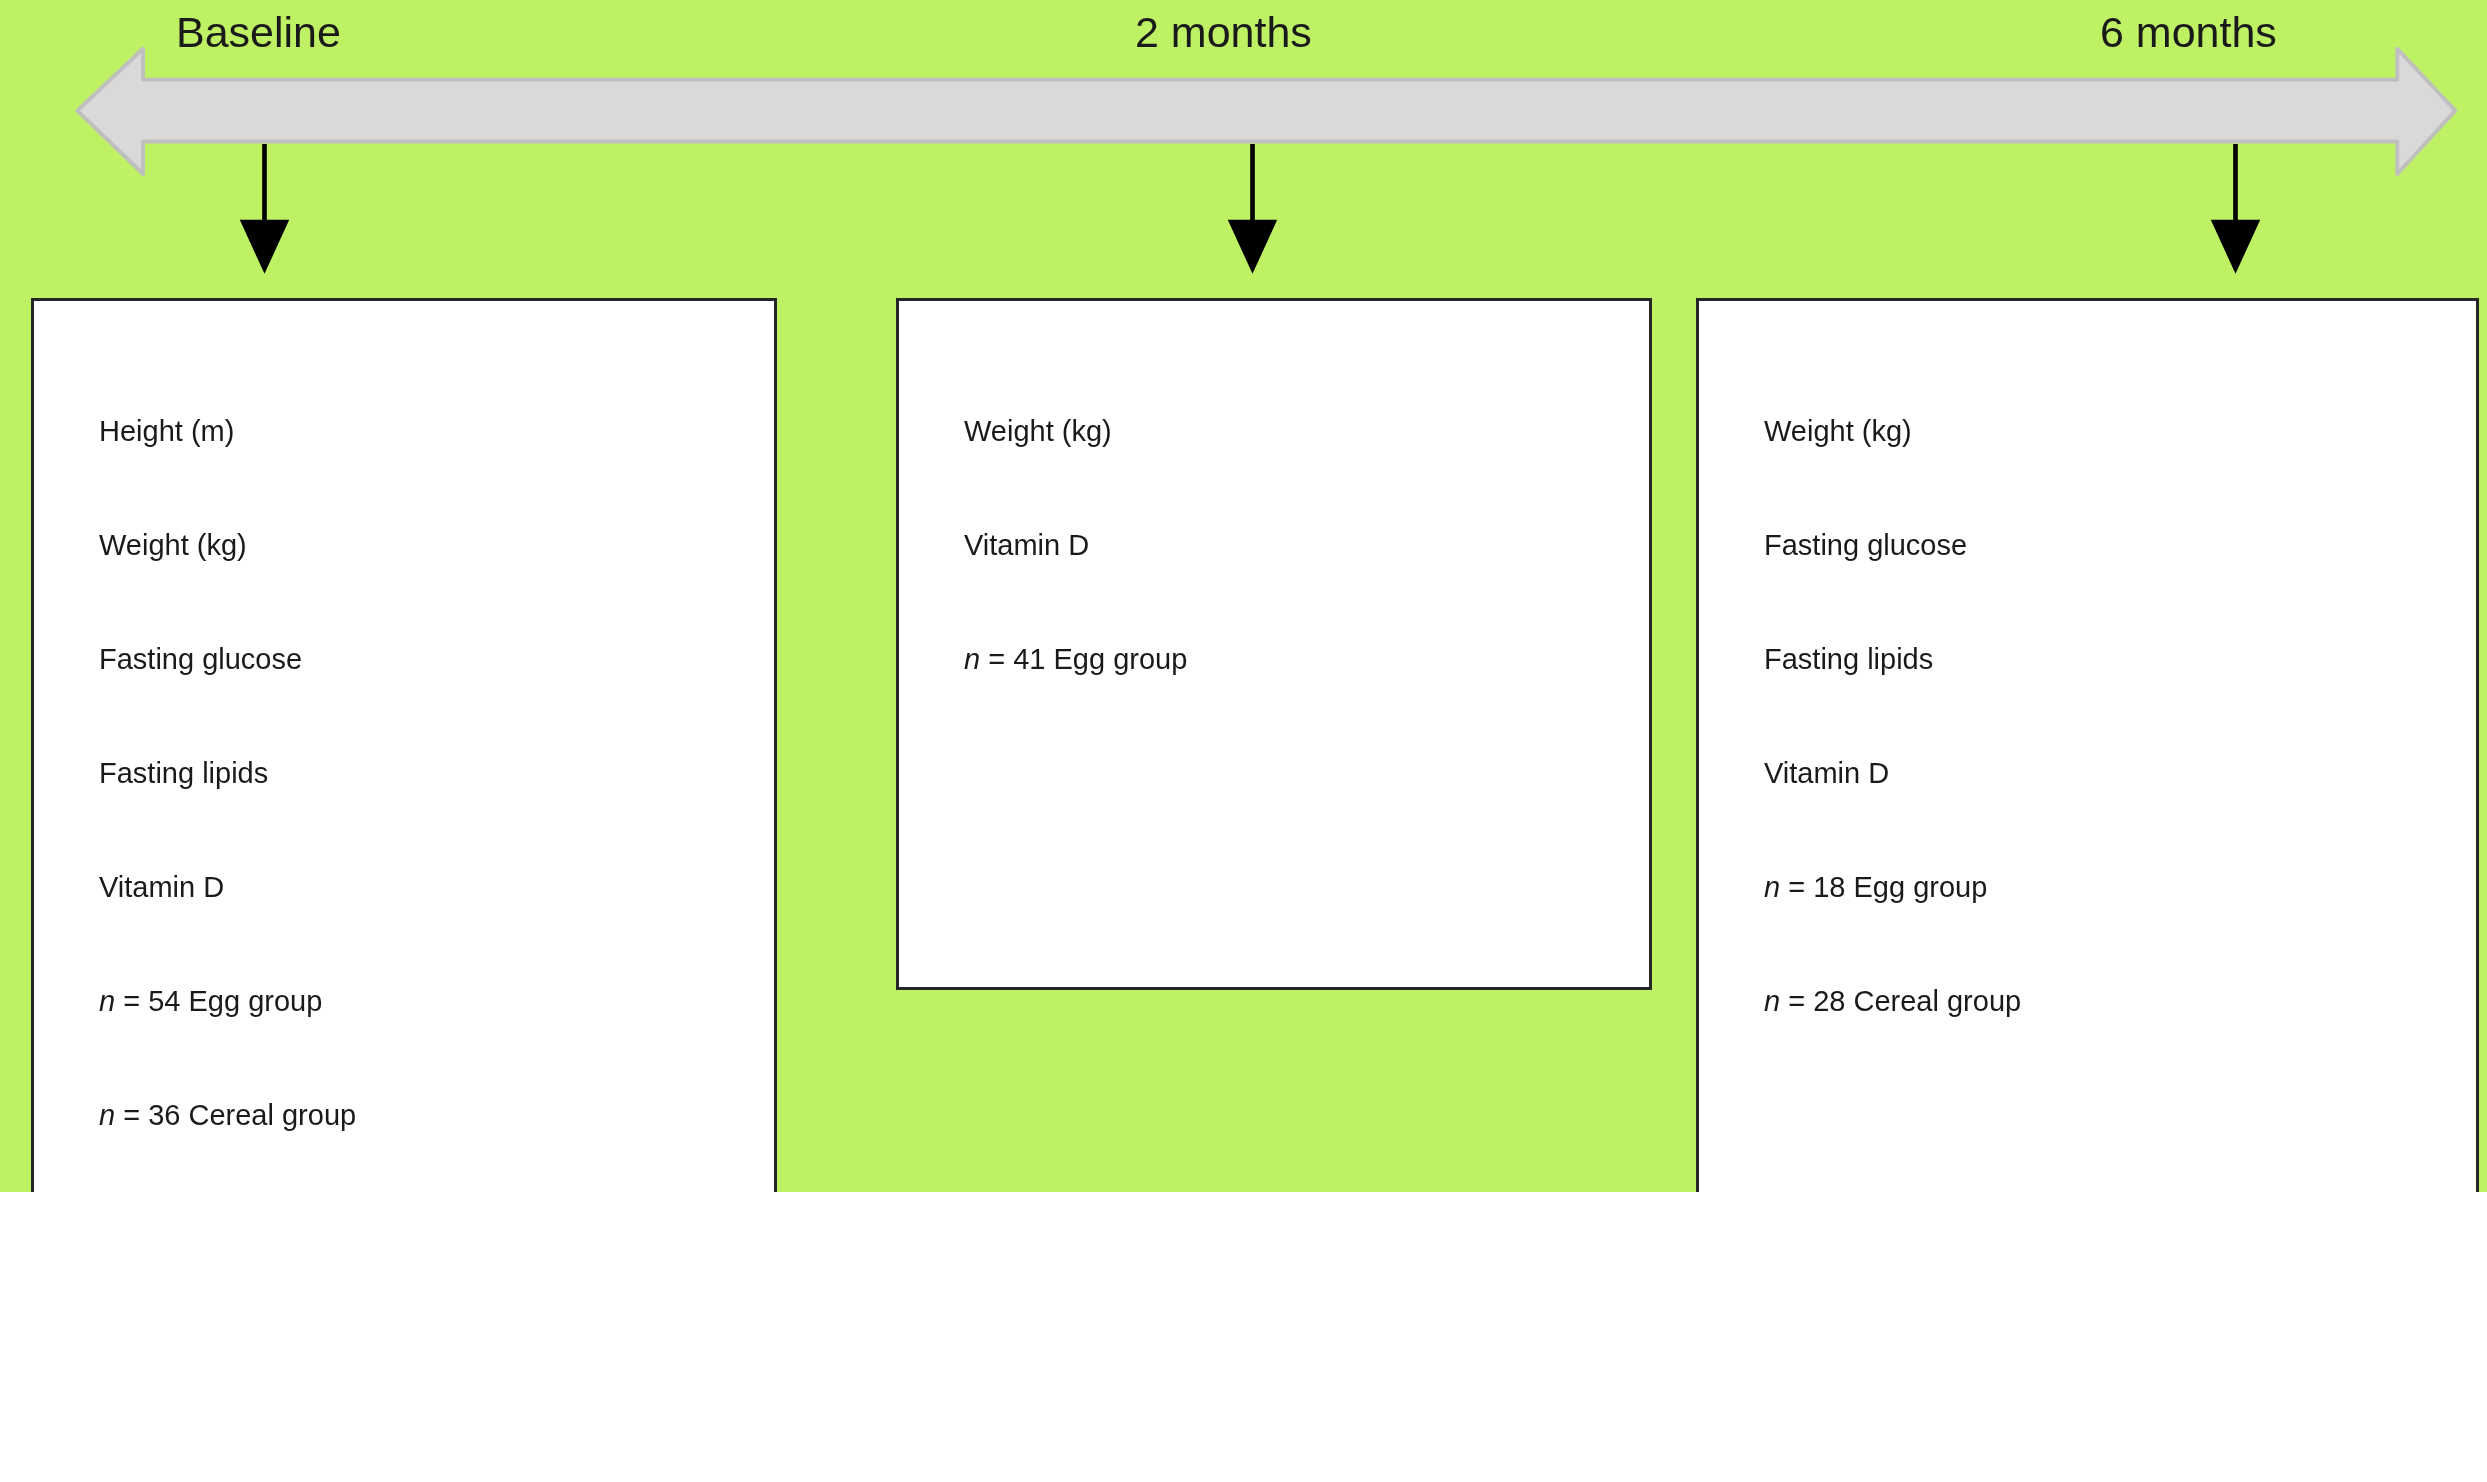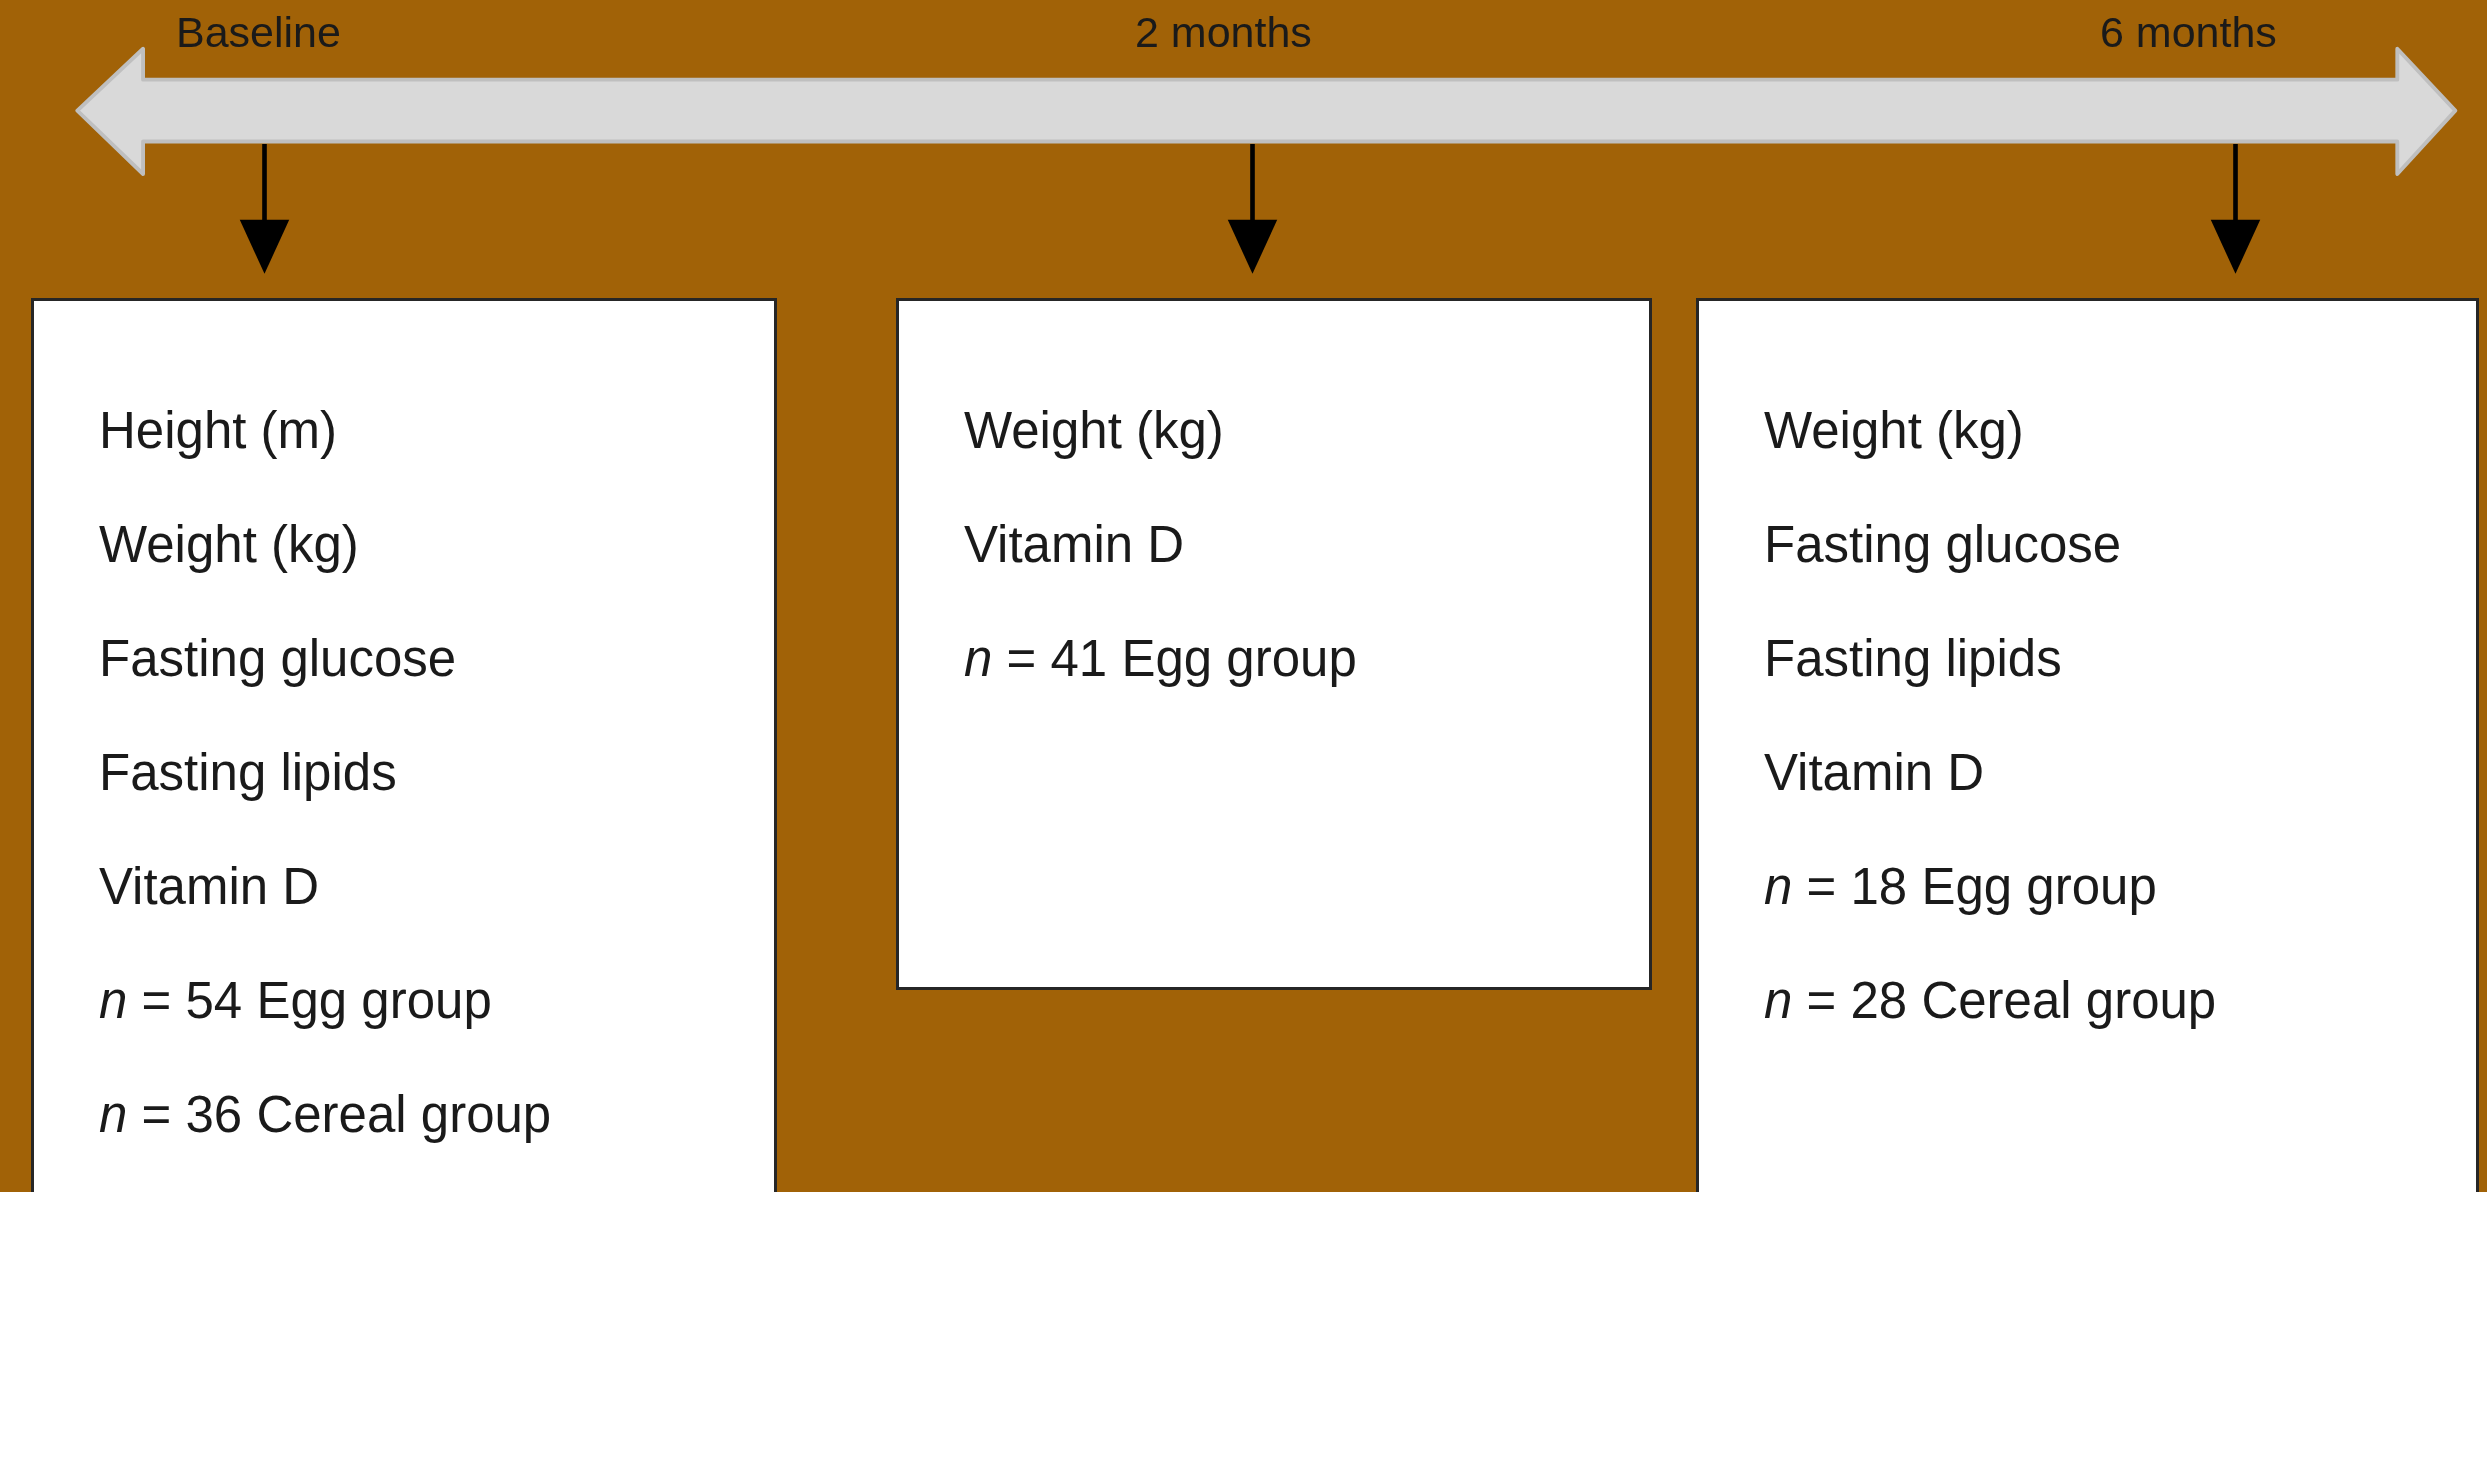--- a/index.html
+++ b/index.html
@@ -9,21 +9,21 @@
     background: #ffffff;
   }
   body {
     font-family: "Liberation Sans", sans-serif;
     color: #000000;
   }
   #canvas {
     position: relative;
     width: 2487px;
     height: 1192px;
-    background: #a16207;
+    background: #bef264;
     overflow: hidden;
   }
 
   
   .timeline-arrow-svg {
     position: absolute;
     left: 0;
     top: 0;
     width: 2487px;
     height: 232px;
@@ -72,21 +72,21 @@
     width: 783px; height: 1002px;
   }
 
   .measure-list {
     position: absolute;
     left: 65px;
     top: 73px;
     right: 9.3px;
   }
   .measure-item {
-    font-size: 51px;
+    font-size: 29px;
     line-height: 114px;
     white-space: nowrap;
     color: #1a1a1a;
   }
   .measure-item .n-symbol {
     font-style: italic;
   }
 </style>
 </head>
 <body>

